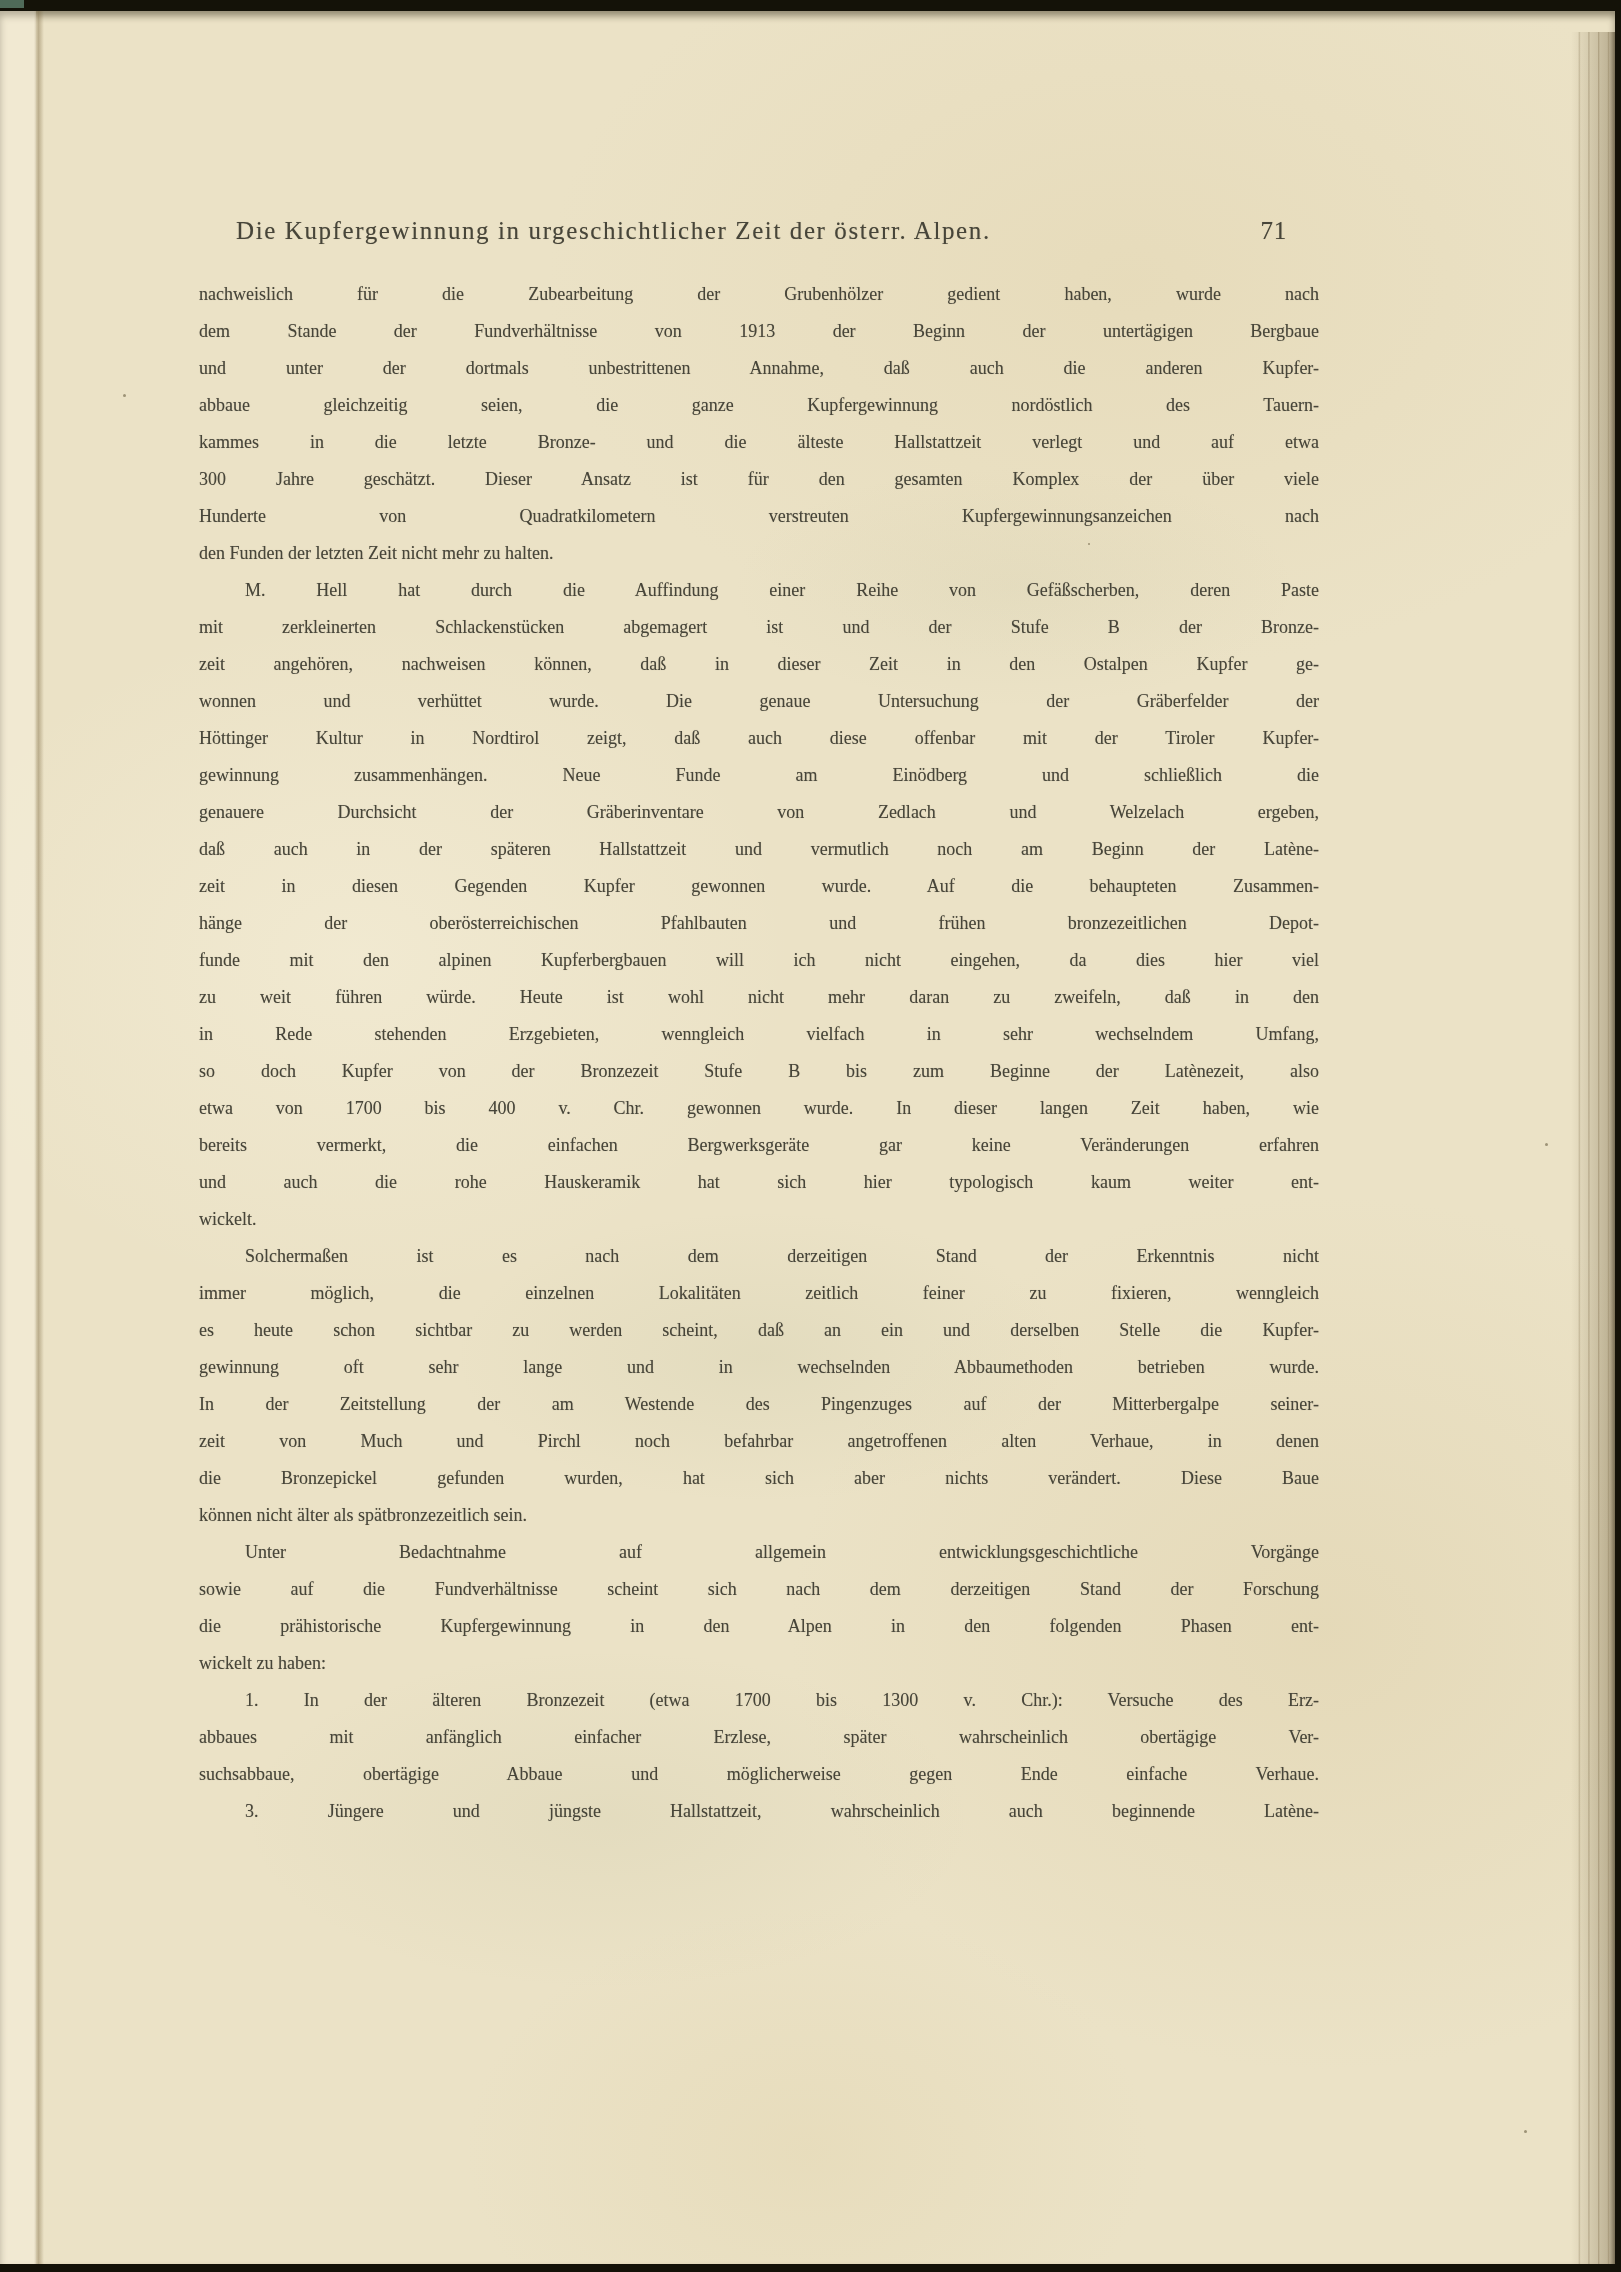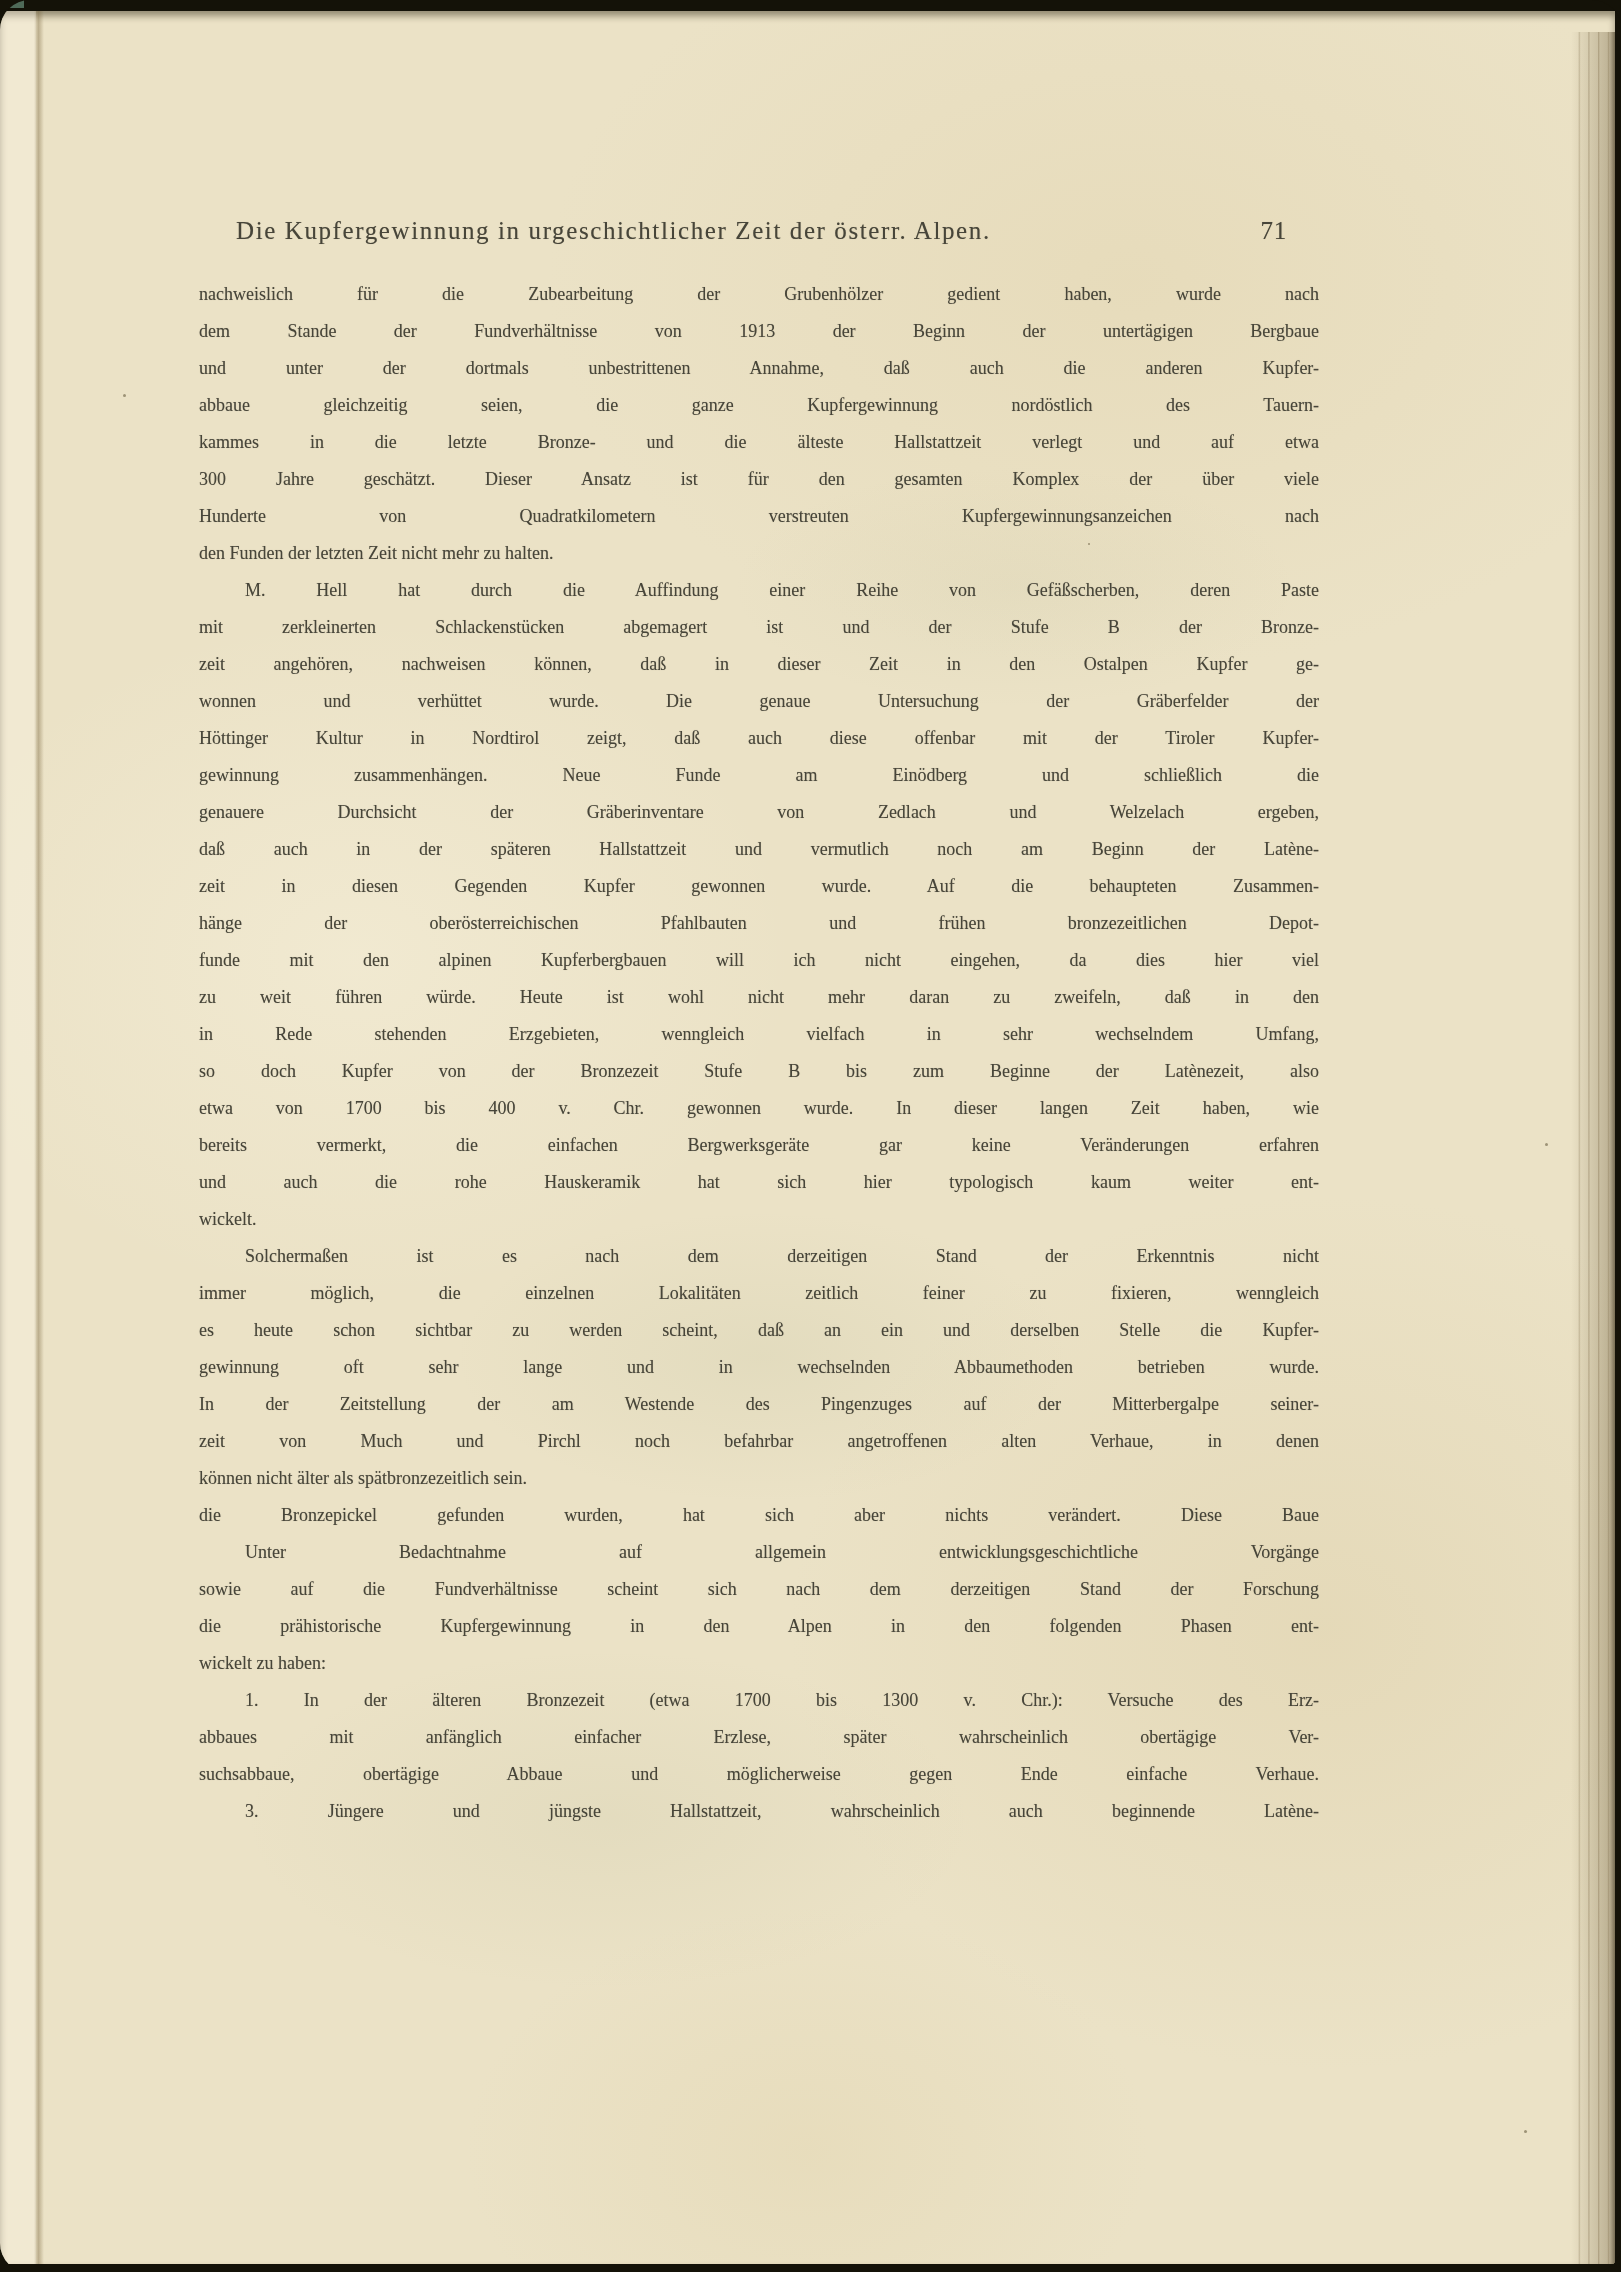--- a/index.html
+++ b/index.html
@@ -1,20 +1,19 @@
 <!DOCTYPE html>
 <html style="font-size:13px"><head>
 <meta charset="utf-8">
 <style>
   html,body{margin:0;padding:0;background:#141208;}
   #canvas{
     position:relative;width:1622px;height:2273px;overflow:hidden;
     background:#141208;
     font-family:"Liberation Serif", serif;
-    border-radius:30px;
   }
   
   .corner-sliver{position:absolute;left:0;top:0;width:24px;height:8px;background:#4f6a58;}
   
   .page{
     position:absolute;left:0;top:10.5px;width:1615px;height:2253px;
     background-color:#ebe2c6;
     background-image:
       radial-gradient(973px 649px at 70% 12%, rgba(227,214,178,0.55), rgba(227,214,178,0) 60%),
       radial-gradient(730px 568px at 22% 42%, rgba(248,242,222,0.45), rgba(248,242,222,0) 60%),
@@ -117,22 +116,22 @@
             <div class="line">und auch die rohe Hauskeramik hat sich hier typologisch kaum weiter ent-</div>
             <div class="line last-left">wickelt.</div>
           </div>
         <div class="para">
             <div class="line indent">Solchermaßen ist es nach dem derzeitigen Stand der Erkenntnis nicht</div>
             <div class="line">immer möglich, die einzelnen Lokalitäten zeitlich feiner zu fixieren, wenngleich</div>
             <div class="line">es heute schon sichtbar zu werden scheint, daß an ein und derselben Stelle die Kupfer-</div>
             <div class="line">gewinnung oft sehr lange und in wechselnden Abbaumethoden betrieben wurde.</div>
             <div class="line">In der Zeitstellung der am Westende des Pingenzuges auf der Mitterbergalpe seiner-</div>
             <div class="line">zeit von Much und Pirchl noch befahrbar angetroffenen alten Verhaue, in denen</div>
+            <div class="line">die Bronzepickel gefunden wurden, hat sich aber nichts verändert.  Diese Baue</div>
             <div class="line last-left">können nicht älter als spätbronzezeitlich sein.</div>
-            <div class="line">die Bronzepickel gefunden wurden, hat sich aber nichts verändert.  Diese Baue</div>
           </div>
         <div class="para">
             <div class="line indent">Unter Bedachtnahme auf allgemein entwicklungsgeschichtliche Vorgänge</div>
             <div class="line">sowie auf die Fundverhältnisse scheint sich nach dem derzeitigen Stand der Forschung</div>
             <div class="line">die prähistorische Kupfergewinnung in den Alpen in den folgenden Phasen ent-</div>
             <div class="line last-left">wickelt zu haben:</div>
           </div>
         <div class="para">
             <div class="line indent">1. In der älteren Bronzezeit (etwa 1700 bis 1300 v. Chr.): Versuche des Erz-</div>
             <div class="line">abbaues mit anfänglich einfacher Erzlese, später wahrscheinlich obertägige Ver-</div>

